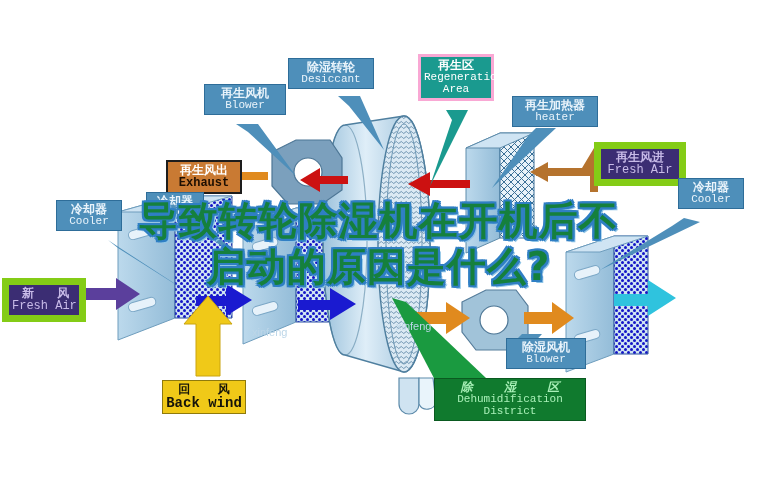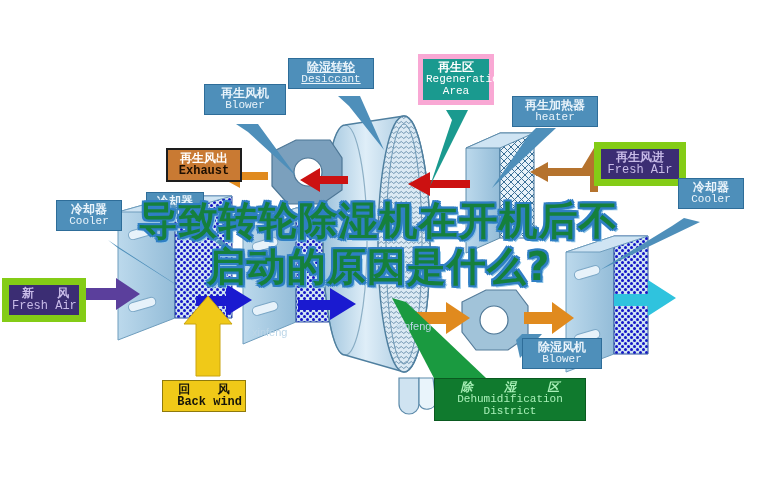--- a/index.html
+++ b/index.html
@@ -11,35 +11,35 @@
   
   .lbl{position:absolute;box-sizing:border-box;text-align:center;
        line-height:1.08;white-space:nowrap;}
   .lbl .cn{display:block;font-weight:bold;}
   .lbl .en{display:block;font-family:"Liberation Mono","DejaVu Sans Mono",monospace;}
 
   .lbl-blue{background:#4e8fba;border:1px solid #2e6d99;color:#eaf4fb;}
   .lbl-blue .cn{font-size:12px;letter-spacing:0px;}
   .lbl-blue .en{font-size:11px;}
 
-  .lbl-teal{background:#1a9a8f;border:5px solid #f9a8d4;color:#ffffff;}
+  .lbl-teal{background:#1a9a8f;border:3px solid #f9a8d4;color:#ffffff;}
   .lbl-teal .cn{font-size:12px;}
   .lbl-teal .en{font-size:11px;}
 
-  .lbl-orange{background:#c97a33;border:2px solid #1d1d1d;color:#2a1405;}
+  .lbl-orange{background:#c97a33;border:2px solid #1d1d1d;color:#2a1405;margin-top:12px;}
   .lbl-orange .cn{font-size:12px;color:#ffffff;}
   .lbl-orange .en{font-size:12px;color:#1d0f02;font-weight:bold;}
 
   .lbl-purple{background:#3b2d73;border:7px solid #84cc16;color:#c8bbe8;}
   .lbl-purple .cn{font-size:12px;letter-spacing:10px;padding-left:10px;}
   .lbl-purple .en{font-size:12px;}
 
   .lbl-yellow{background:#f0c918;border:1px solid #8f7a0c;color:#15140a;}
   .lbl-yellow .cn{font-size:12px;letter-spacing:12px;padding-left:12px;font-weight:bold;}
-  .lbl-yellow .en{font-size:12px;font-weight:bold;text-align:right;}
+  .lbl-yellow .en{font-size:14px;font-weight:bold;}
 
   .lbl-green{background:#107a2e;border:1px solid #0a5a20;color:#a9f0b8;}
   .lbl-green .cn{font-size:12px;letter-spacing:14px;padding-left:14px;font-style:italic;}
   .lbl-green .en{font-size:11px;}
 
   .lbl-cyan{background:#2fc3de;border:1px solid #1a7d93;color:#10306b;}
   .lbl-cyan .cn{font-size:12px;letter-spacing:10px;padding-left:10px;font-weight:bold;}
   .lbl-cyan .en{font-size:12px;font-weight:bold;}
 
   
@@ -224,21 +224,21 @@
 
     <text x="252" y="336" font-family="Liberation Sans, sans-serif" font-size="11" fill="#bcd6e8">xinfeng</text>
     <text x="396" y="330" font-family="Liberation Sans, sans-serif" font-size="11" fill="#bcd6e8">xinfeng</text>
   </svg>
 
   <div class="lbl lbl-blue" style="left:204px;top:84px;width:82px;padding:2px 4px;">
     <span class="cn">再生风机</span>
     <span class="en">Blower</span>
   </div>
 
-  <div class="lbl lbl-blue" style="left:288px;top:58px;width:86px;padding:2px 4px;text-decoration:underline;">
+  <div class="lbl lbl-blue" style="left:288px;top:58px;width:86px;padding:2px 4px;">
     <span class="cn">除湿转轮</span>
     <span class="en">Desiccant</span>
   </div>
 
   <div class="lbl lbl-teal" style="left:418px;top:54px;width:76px;padding:2px 3px;white-space:normal;">
     <span class="cn">再生区</span>
     <span class="en" style="white-space:normal;">Regeneration Area</span>
   </div>
 
   <div class="lbl lbl-blue" style="left:512px;top:96px;width:86px;padding:2px 4px;">
@@ -274,21 +274,21 @@
   <div class="lbl lbl-purple" style="left:2px;top:278px;width:84px;padding:2px 3px;">
     <span class="cn">新 风</span>
     <span class="en">Fresh Air</span>
   </div>
 
   <div class="lbl lbl-yellow" style="left:162px;top:380px;width:84px;padding:2px 3px;">
     <span class="cn">回 风</span>
     <span class="en">Back wind</span>
   </div>
 
-  <div class="lbl lbl-blue" style="left:522px;top:338px;width:80px;padding:2px 4px;">
+  <div class="lbl lbl-blue" style="left:506px;top:338px;width:80px;padding:2px 4px;">
     <span class="cn">除湿风机</span>
     <span class="en">Blower</span>
   </div>
 
   <div class="lbl lbl-green" style="left:434px;top:378px;width:152px;padding:2px 3px;white-space:normal;">
     <span class="cn">除 湿 区</span>
     <span class="en">Dehumidification District</span>
   </div>
 
 

